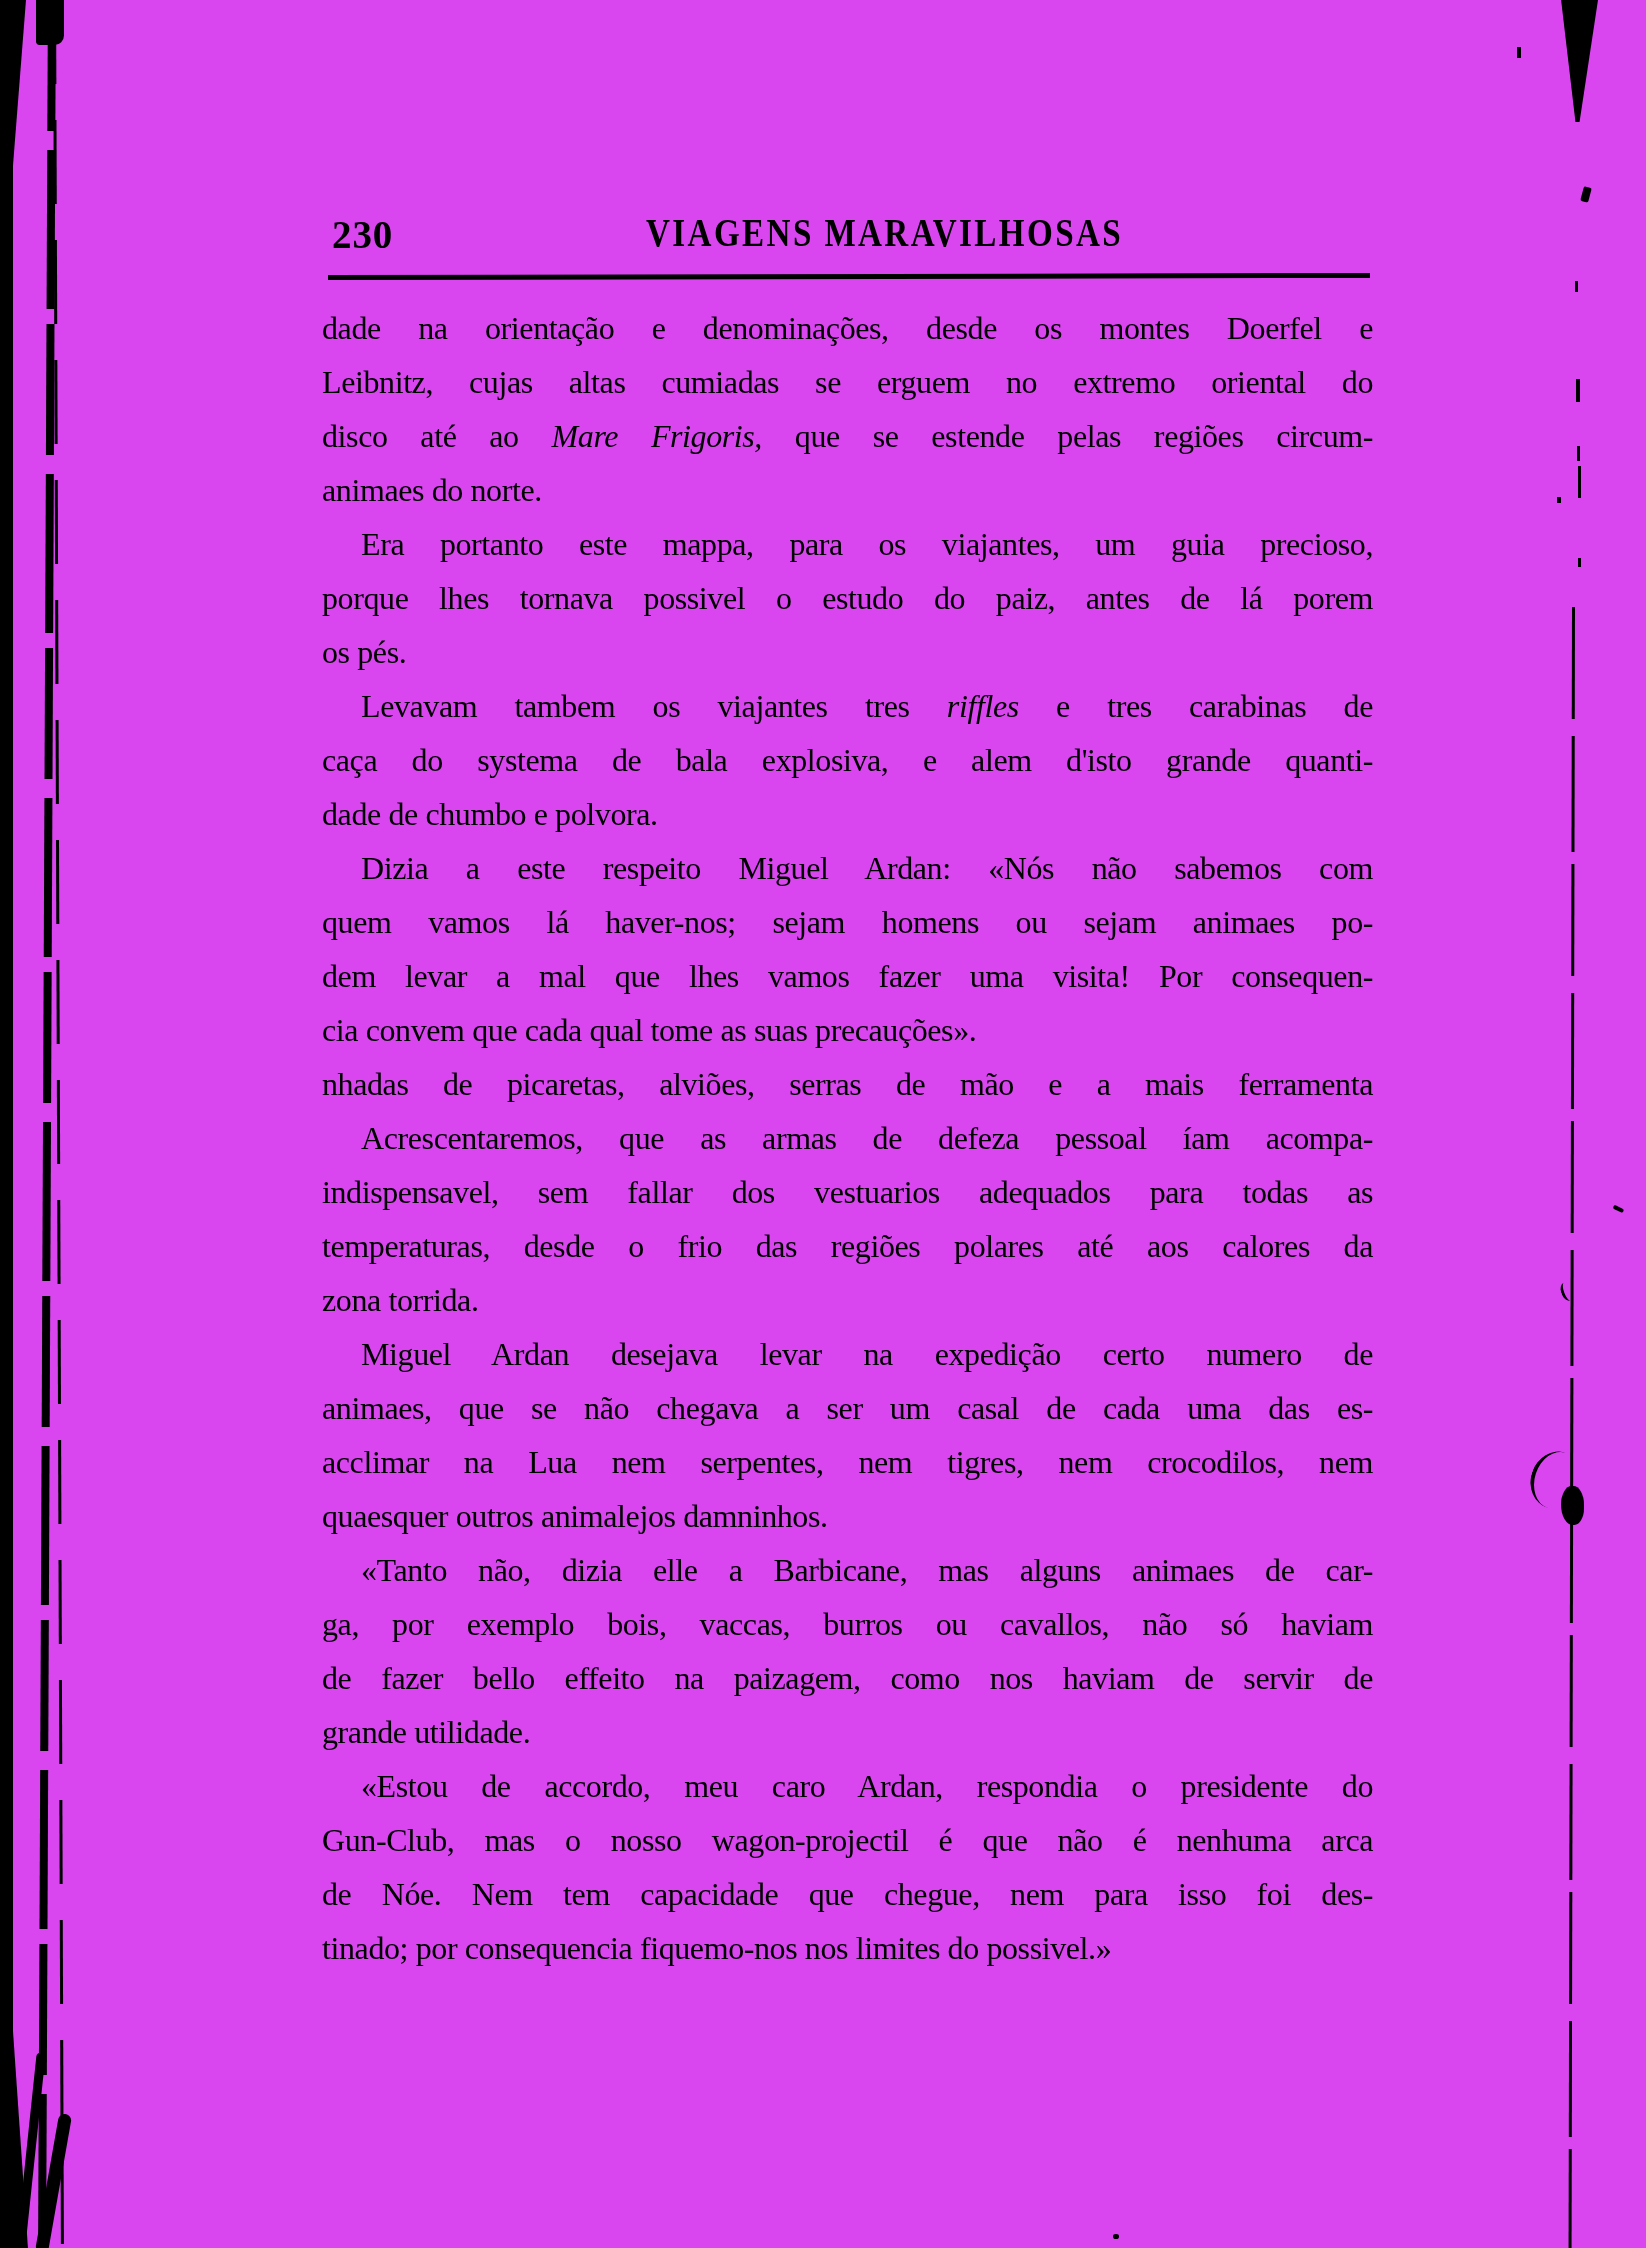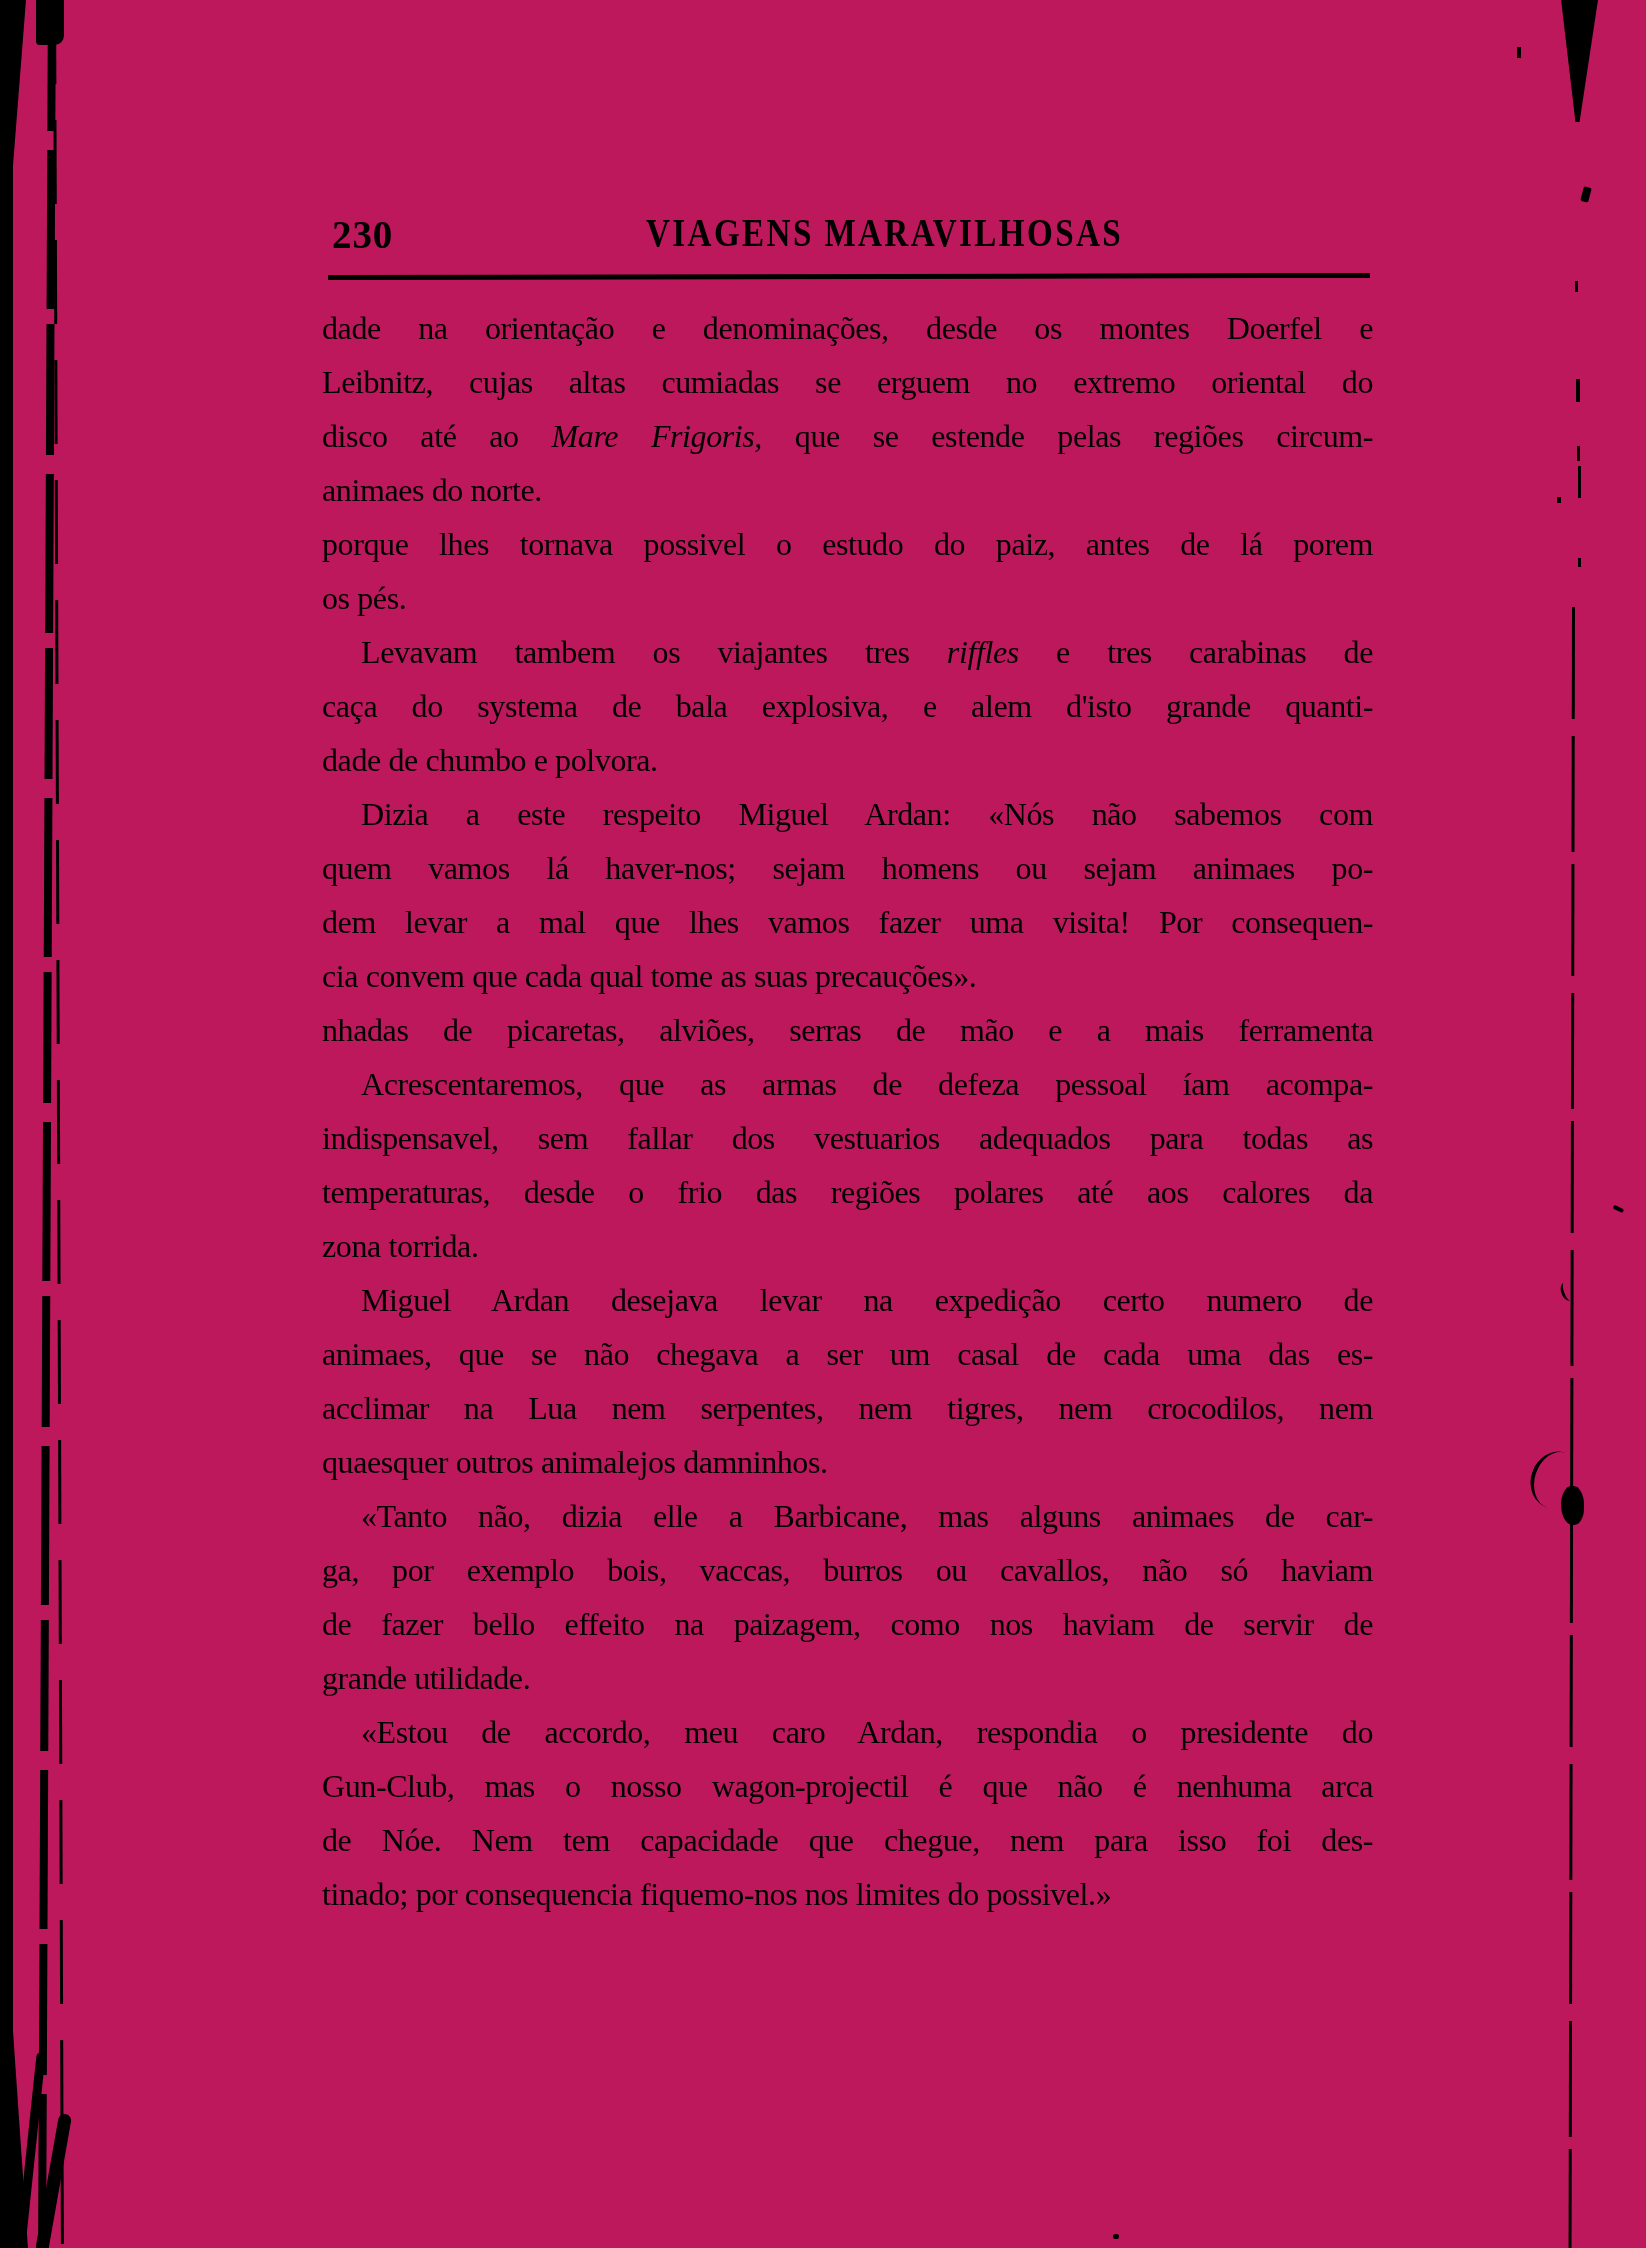--- a/index.html
+++ b/index.html
@@ -1,16 +1,16 @@
 <!DOCTYPE html>
 <html style="font-size:15px"><head>
 <meta charset="utf-8">
 <style>
   html,body{margin:0;padding:0;background:#ffffff;}
-  .page{position:relative;width:1646px;height:2249px;background:#be185d;overflow:hidden;
+  .page{position:relative;width:1646px;height:2249px;background:#d946ef;overflow:hidden;
         font-family:"Liberation Serif","DejaVu Serif",serif;color:#000;}
 
   
   .pagenum{position:absolute;left:332px;top:212px;font-size:39px;font-weight:bold;letter-spacing:0.9px;}
   .title{position:absolute;left:646px;top:210px;font-size:39px;font-weight:bold;letter-spacing:2.8px;
          transform:scaleX(.85);transform-origin:left top;white-space:nowrap;}
   .rule{position:absolute;left:328px;top:274px;width:1042px;height:4.7px;background:#000;
         transform:rotate(-0.12deg);}
 
   
@@ -63,20 +63,21 @@
 
   <span class="pagenum">230</span>
   <span class="title">VIAGENS MARAVILHOSAS</span>
   <div class="rule"></div>
 
   <div class="text-block">
       <div class="line"><span>dade na orientação e denominações, desde os montes Doerfel e</span></div>
       <div class="line"><span>Leibnitz, cujas altas cumiadas se erguem no extremo oriental do</span></div>
       <div class="line"><span>disco até ao </span><span class="it">Mare Frigoris,</span><span> que se estende pelas regiões circum-</span></div>
       <div class="line last"><span>animaes do norte.</span></div>
+      <div class="line indent"><span>Era portanto este mappa, para os viajantes, um guia precioso,</span></div>
       <div class="line"><span>porque lhes tornava possivel o estudo do paiz, antes de lá porem</span></div>
       <div class="line last"><span>os pés.</span></div>
       <div class="line indent"><span>Levavam tambem os viajantes tres </span><span class="it">riffles</span><span> e tres carabinas de</span></div>
       <div class="line"><span>caça do systema de bala explosiva, e alem d'isto grande quanti-</span></div>
       <div class="line last"><span>dade de chumbo e polvora.</span></div>
       <div class="line indent"><span>Dizia a este respeito Miguel Ardan: «Nós não sabemos com</span></div>
       <div class="line"><span>quem vamos lá haver-nos; sejam homens ou sejam animaes po-</span></div>
       <div class="line"><span>dem levar a mal que lhes vamos fazer uma visita! Por consequen-</span></div>
       <div class="line last"><span>cia convem que cada qual tome as suas precauções».</span></div>
       <div class="line"><span>nhadas de picaretas, alviões, serras de mão e a mais ferramenta</span></div>

